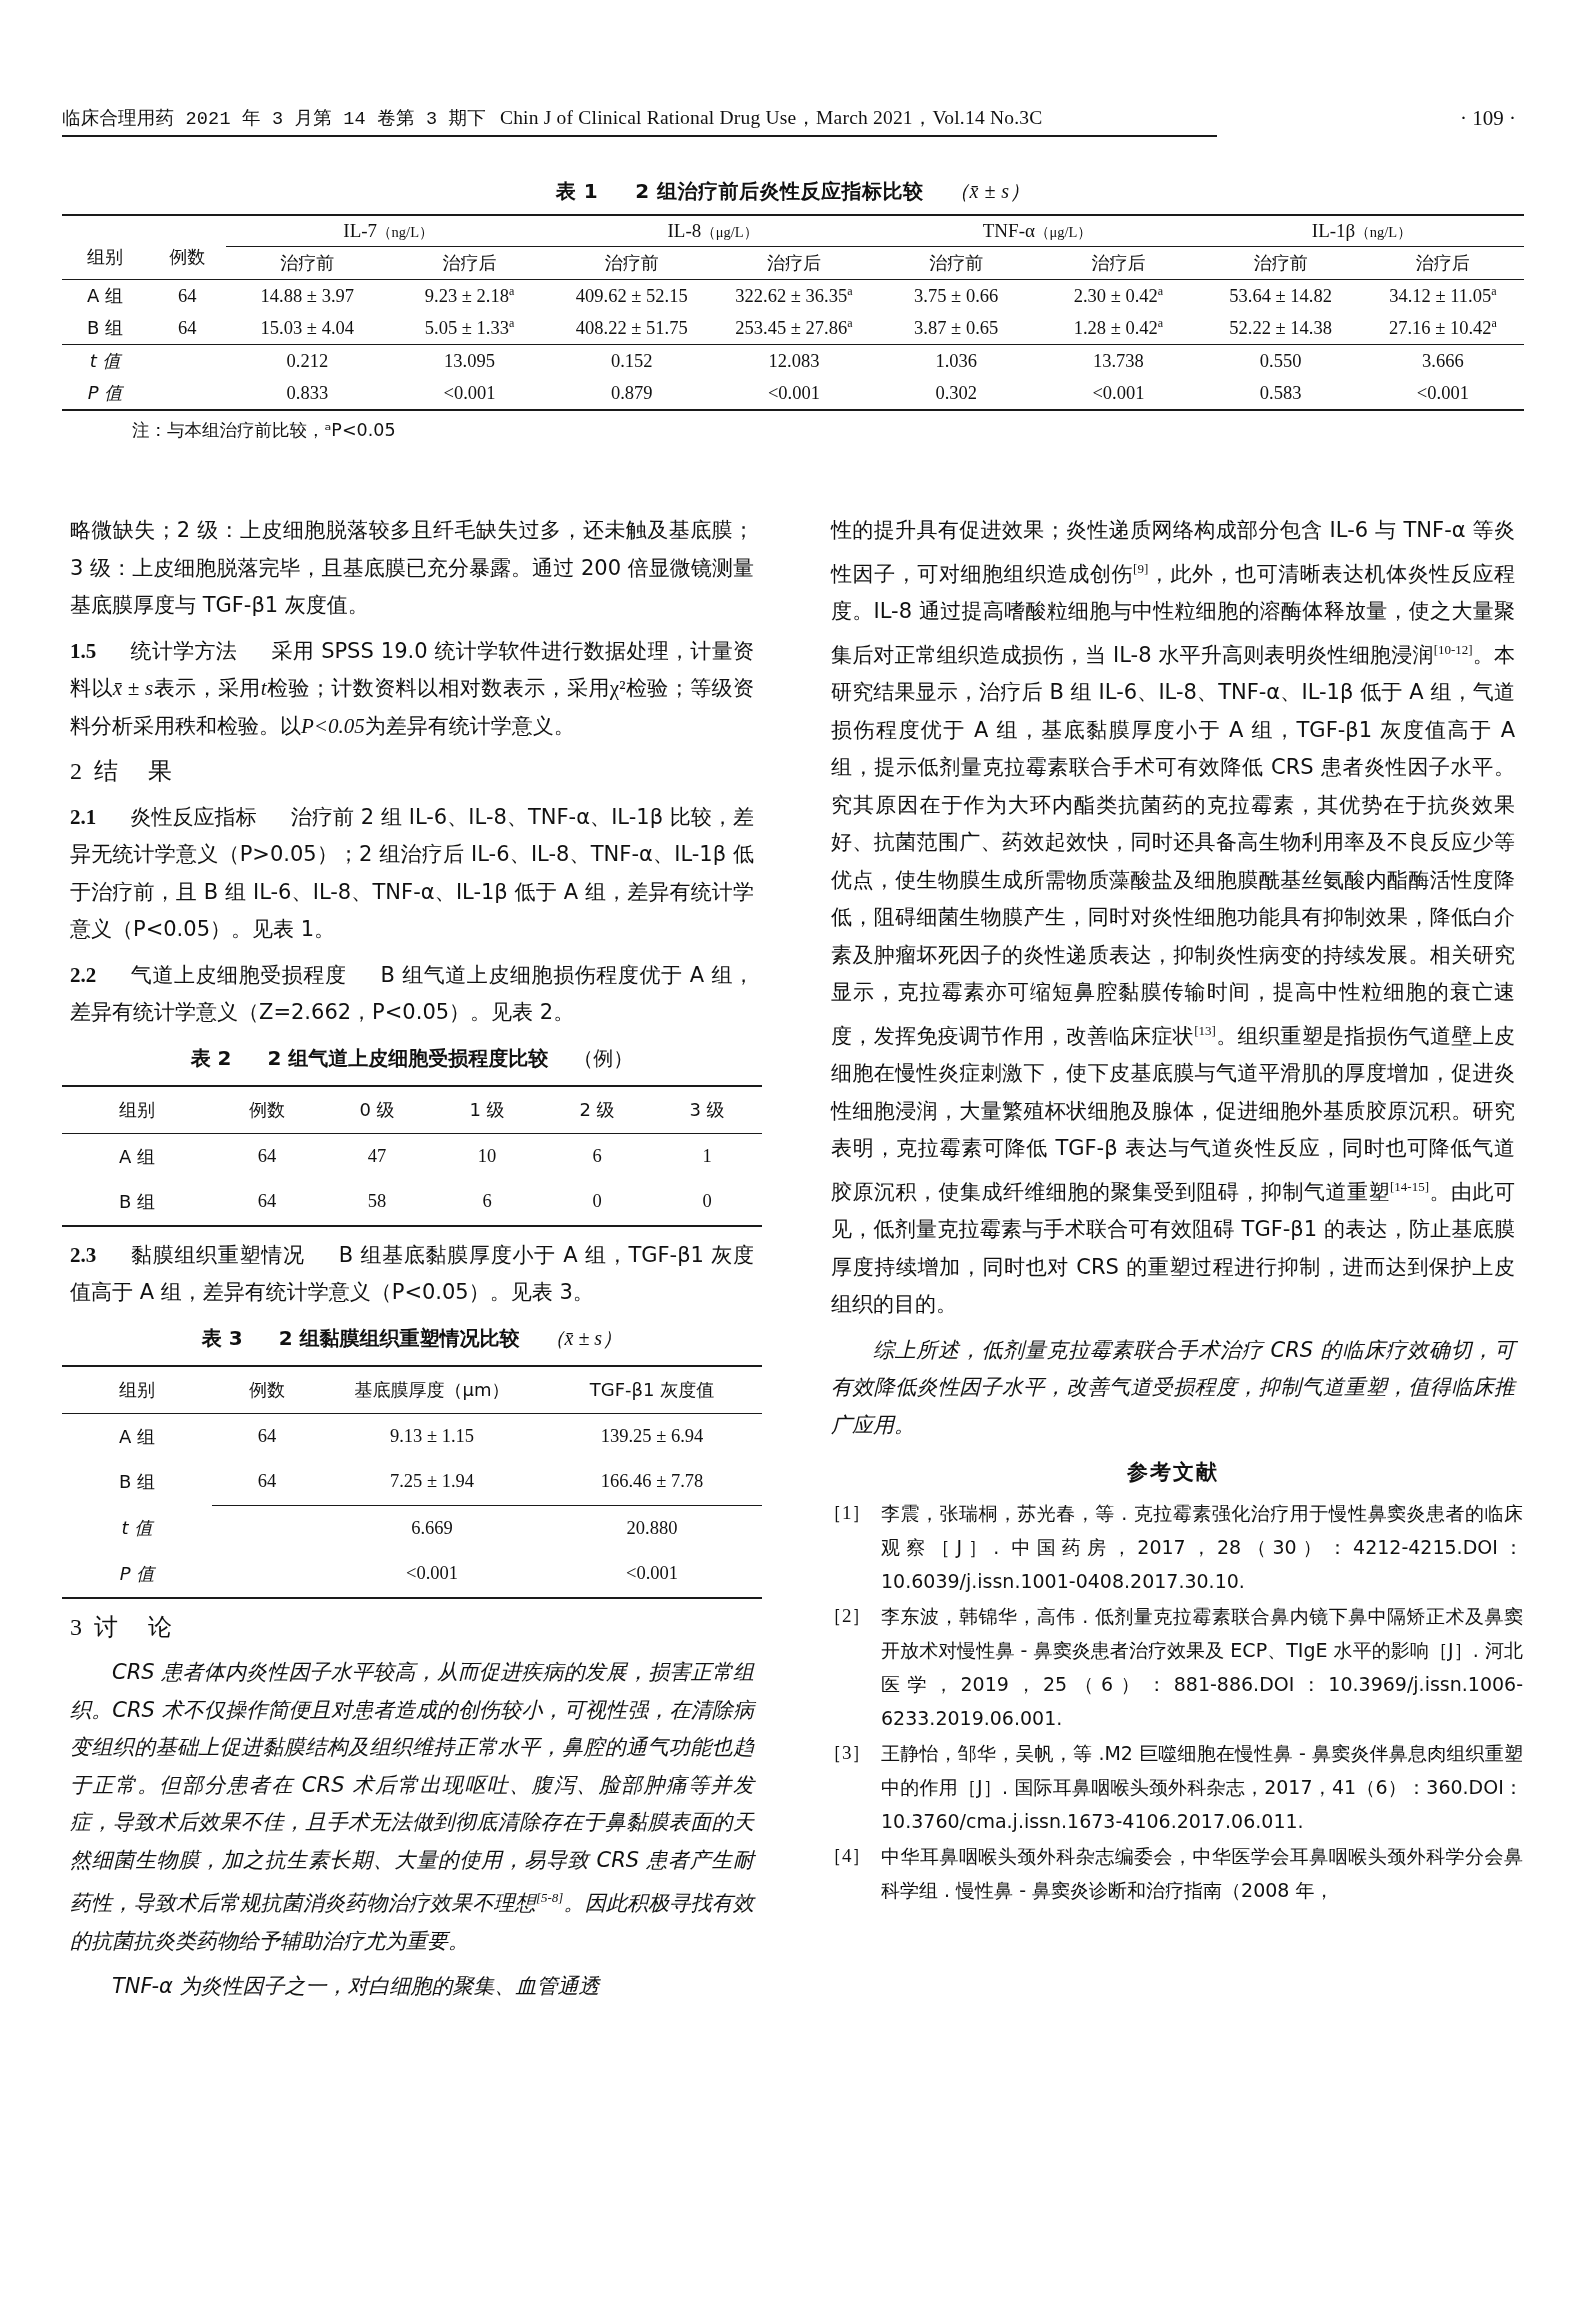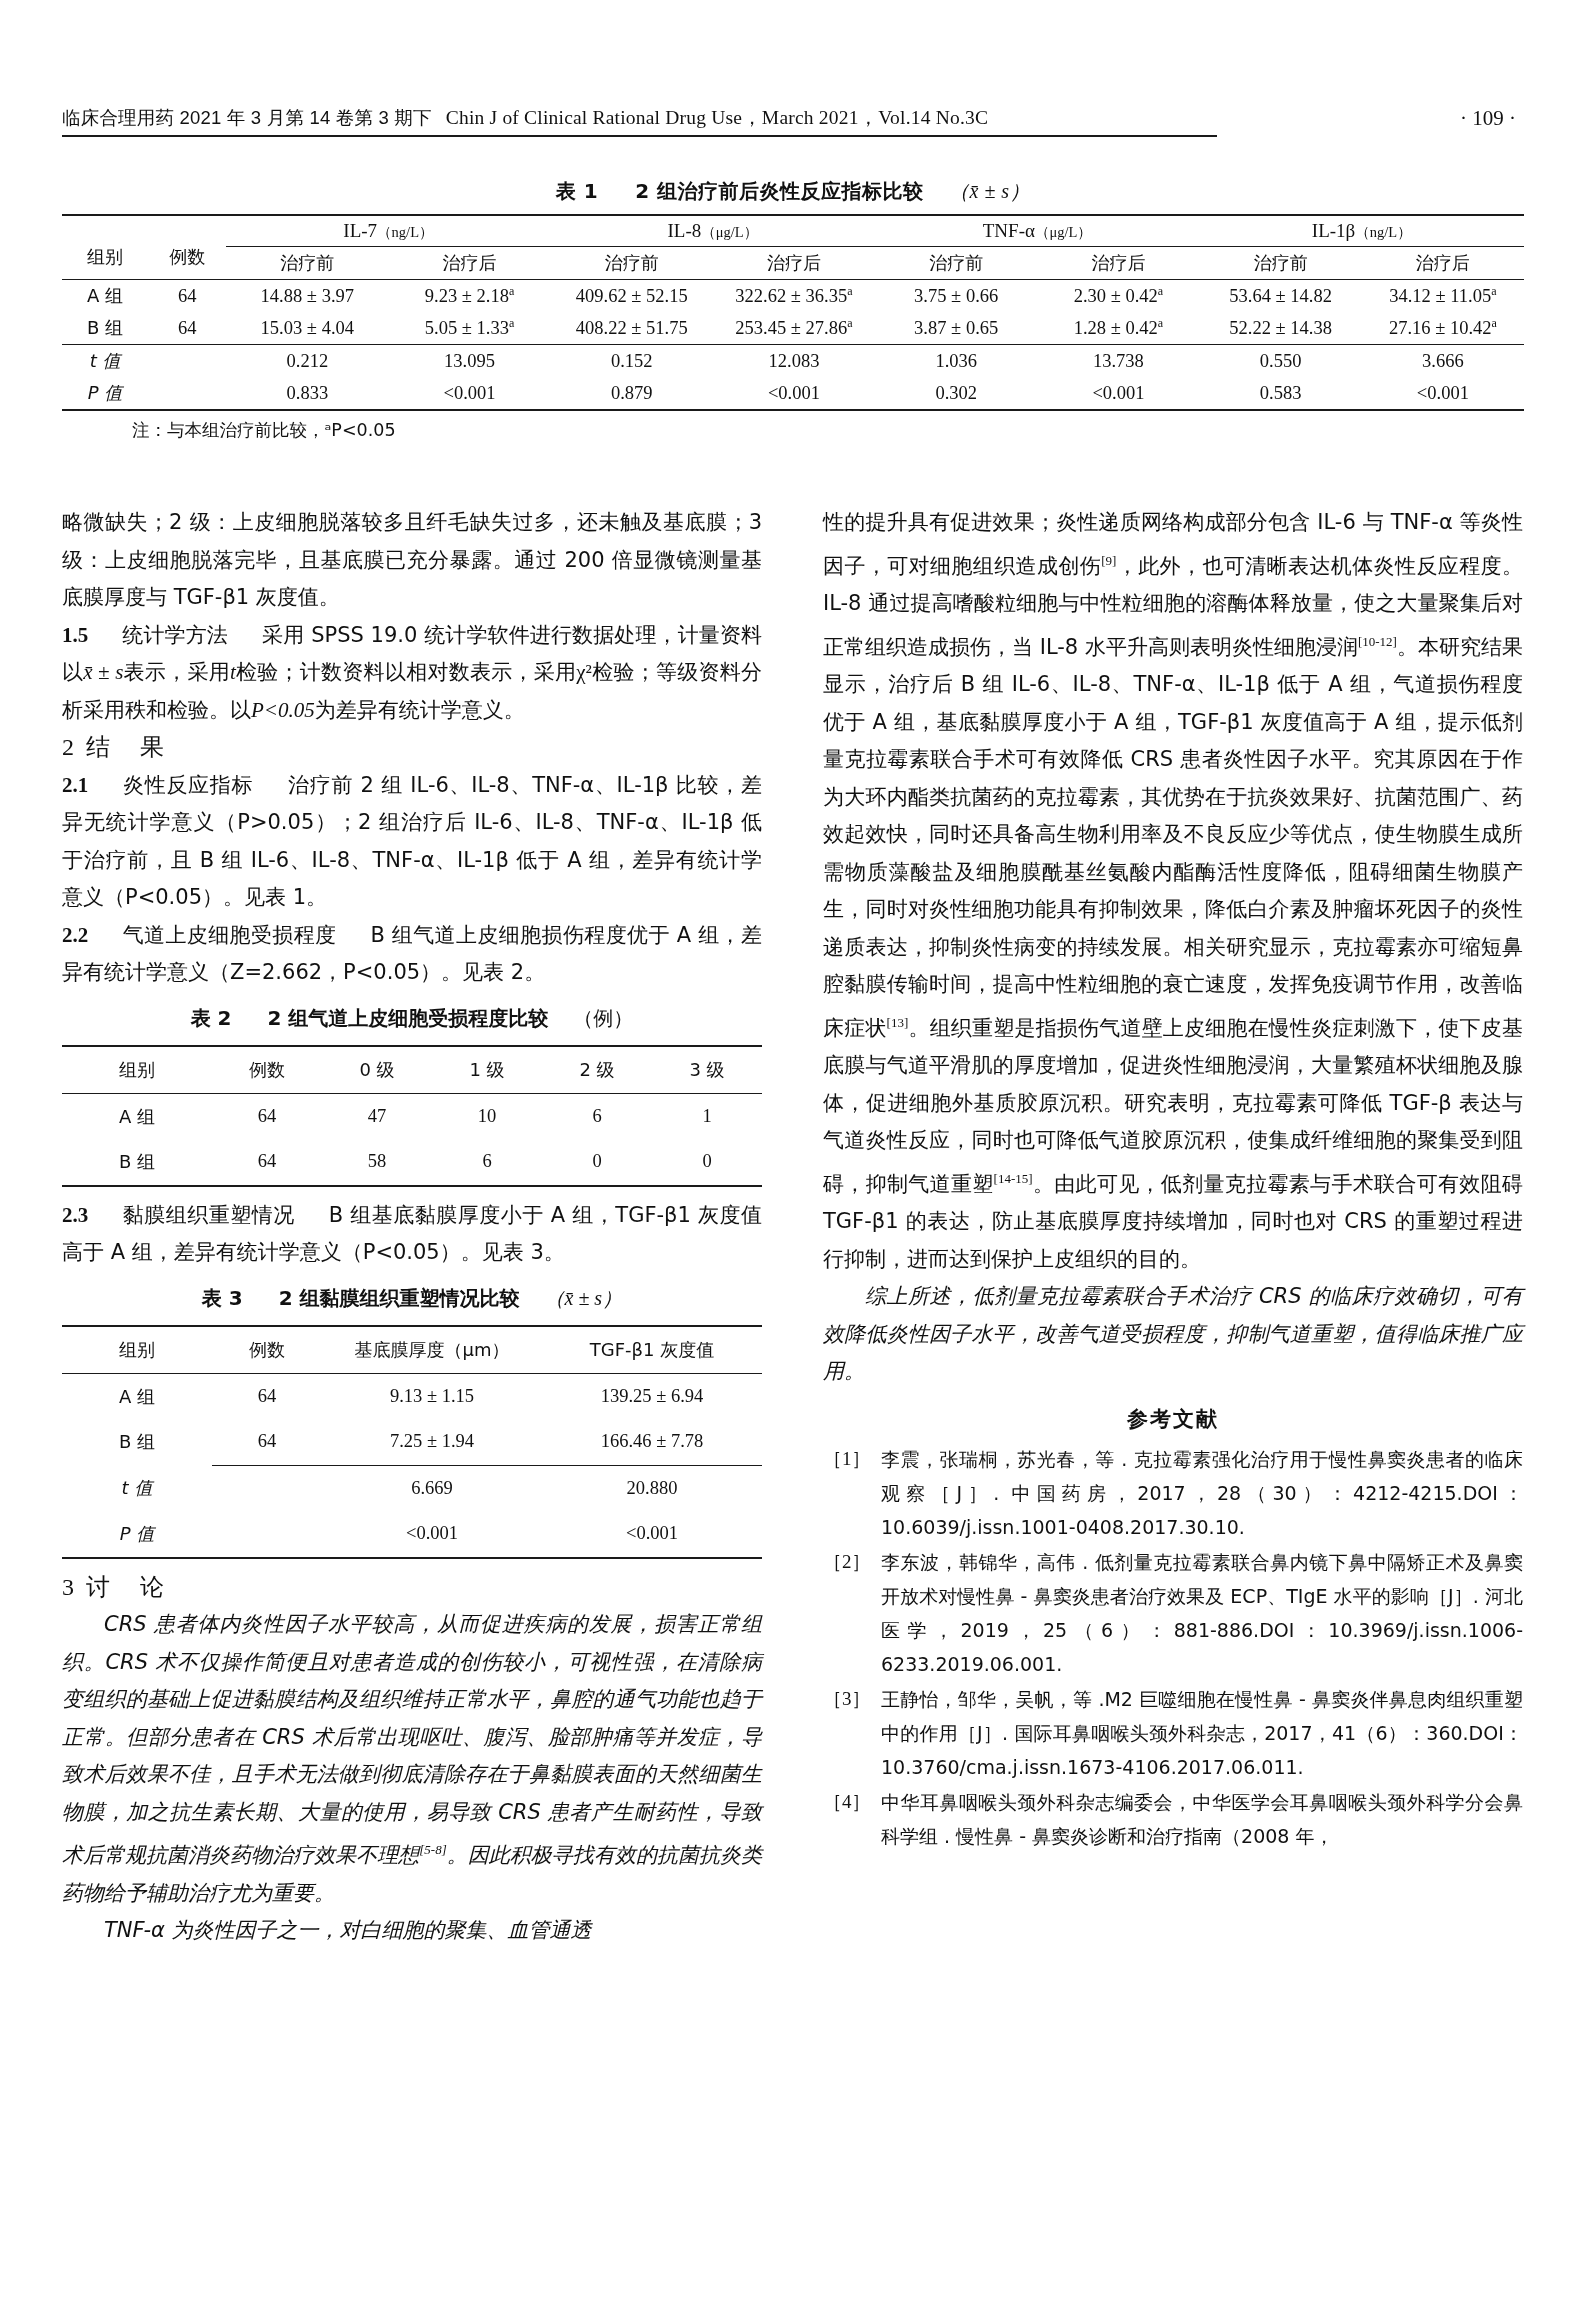--- a/index.html
+++ b/index.html
@@ -34,21 +34,21 @@
     display: flex;
     align-items: baseline;
     justify-content: space-between;
     font-size: 19px;
     letter-spacing: 0.2px;
   }
   .runhead-left {
     white-space: nowrap;
   }
   .runhead-left .cn {
-    font-family: Liberation Sans, sans-serif;
+    font-family: Liberation Mono, monospace;
     font-size: 18.5px;
   }
   .runhead-left .en {
     font-family: "Liberation Serif", serif;
     font-size: 19.5px;
     margin-left: 14px;
   }
   .runhead-rule {
     position: absolute;
     left: 62px;
@@ -120,21 +120,21 @@
     width: 700px;
     font-family: "DejaVu Sans", sans-serif;
     font-size: 21px;
     line-height: 37.5px;
     text-align: justify;
     text-justify: inter-ideograph;
   }
   .col-left  { left: 62px;  top: 504px; }
   .col-right { left: 823px; top: 504px; }
 
-  .col p { margin: 0; }
+  .col p { margin: 8px; }
   .p-indent { text-indent: 42px; font-style: italic; }
 
   .sec-head {
     font-family: "DejaVu Sans", sans-serif;
     font-weight: normal;
     font-size: 24px;
     letter-spacing: 3px;
     margin: 2px 0 0 0;
   }
   .sec-head .num { letter-spacing: 0; margin-right: 12px; font-family: "Liberation Serif", serif; }

